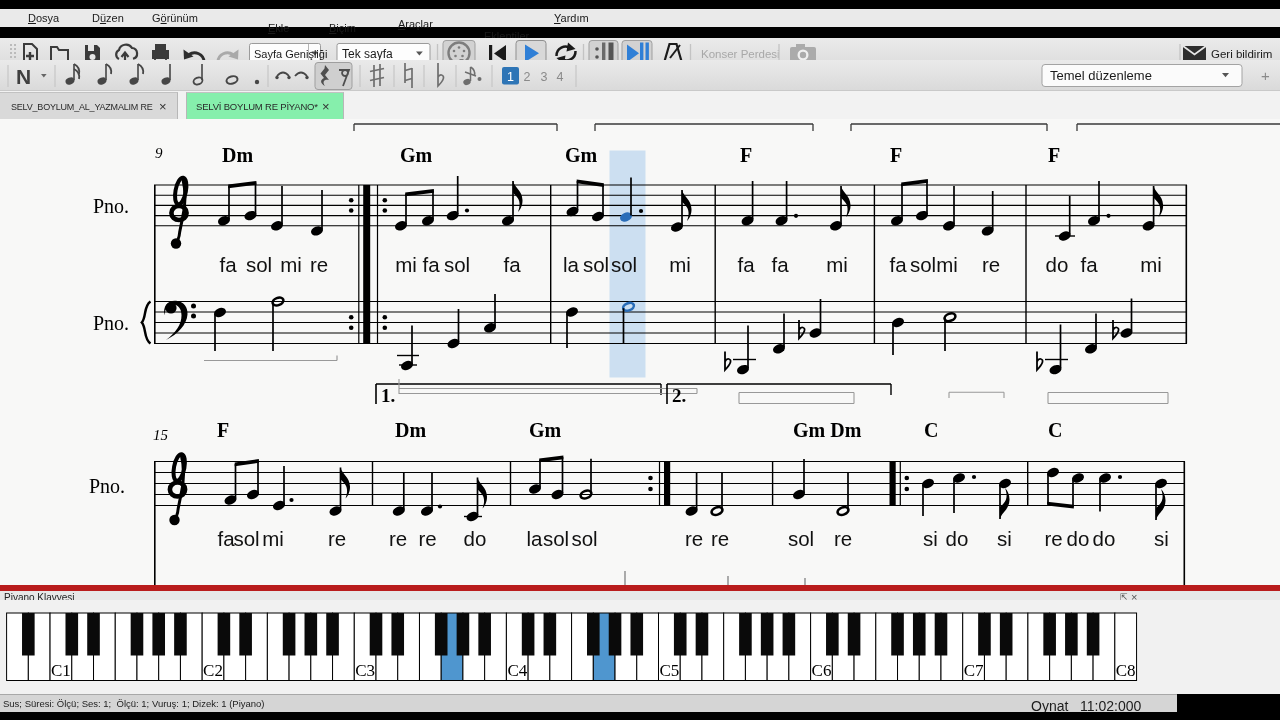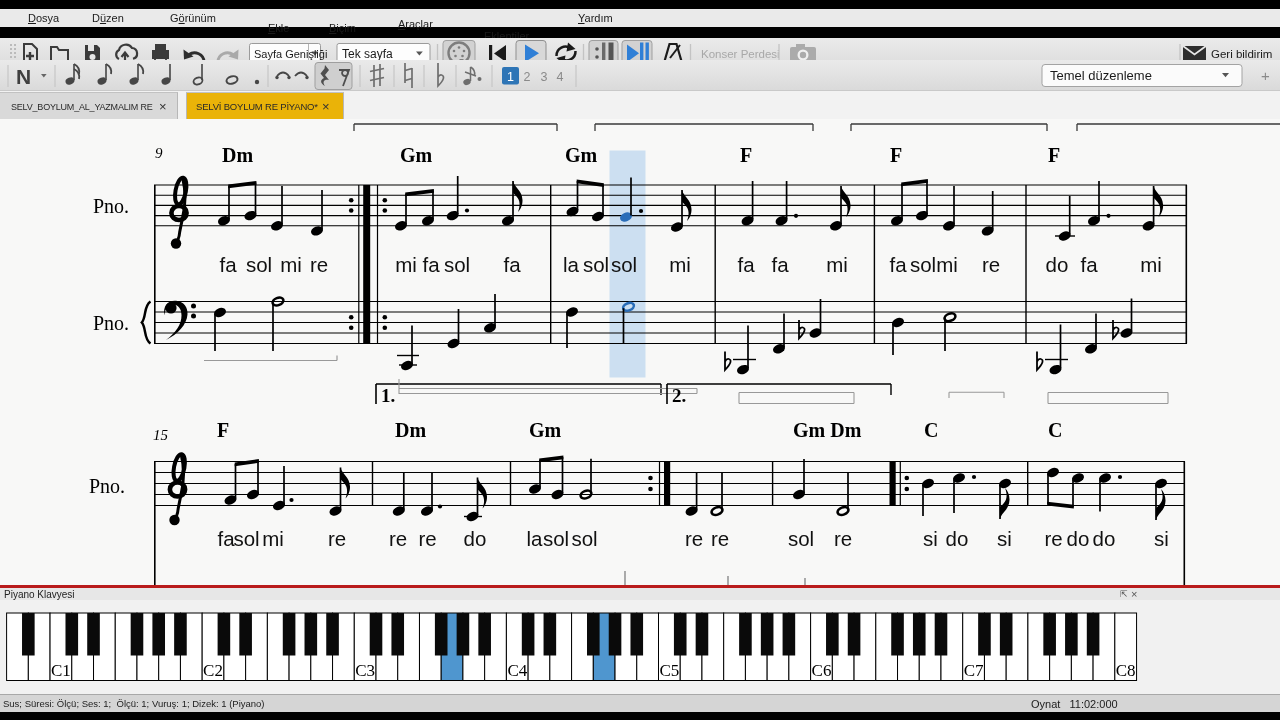--- a/index.html
+++ b/index.html
@@ -2,35 +2,35 @@
 <html><head><meta charset="utf-8"><style>
 * { margin:0; padding:0; box-sizing:border-box; }
 body { width:1280px; height:720px; overflow:hidden; font-family:"Liberation Sans", sans-serif; background:#000; }
 .abs { position:absolute; }
 #menubar { left:0; top:9px; width:1280px; height:18px; background:#eaeaea; font-size:11px; color:#1a1a1a; }
 #toolbar1 { left:0; top:38px; width:1280px; height:33px; background:linear-gradient(#ebebeb,#dbdbdb); border-bottom:1px solid #c9c9c9; }
 #toolbar2 { left:0; top:60px; width:1280px; height:31px; background:linear-gradient(#eaeaea,#dadada); border-bottom:1px solid #c9c9c9; }
 #tabbar { left:0; top:91px; width:1280px; height:28px; background:#f2f2f2; }
 .tab { position:absolute; top:1px; height:27px; font-size:10px; color:#2a2a2a; line-height:27px; }
 #score { left:0; top:119px; width:1280px; height:466px; }
-#ptitle { left:0; top:585px; width:1280px; height:15px; background:#e7e7e7; border-top:3px solid #b91c1c; font-size:10px; color:#222; }
+#ptitle { left:0; top:585px; width:1280px; height:15px; background:#e7e7e7; border-top:6px solid #b91c1c; font-size:10px; color:#222; }
 #piano { left:0; top:600px; width:1280px; height:94px;text-decoration:underline; }
-#status { left:0; top:694px; width:1280px; height:18px; background:#d5d5d5; border-top:1px solid #a8a8a8; font-size:9.5px; color:#1c1c1c; }
+#status { left:0; top:694px; width:1177px; height:18px; background:#d5d5d5; border-top:1px solid #a8a8a8; font-size:9.5px; color:#1c1c1c; }
 #botblack { left:0; top:712px; width:1280px; height:8px; background:#000; }
 </style></head>
 <body>
 <div class="abs" id="menubar">
     <span style="position:absolute;left:28px;top:3px"><u>D</u>osya</span>
     <span style="position:absolute;left:92px;top:3px">D<u>ü</u>zen</span>
-    <span style="position:absolute;left:170px;top:3px">G<u>ö</u>rünüm</span>
+    <span style="position:absolute;left:152px;top:3px">G<u>ö</u>rünüm</span>
     <span style="position:absolute;left:268px;top:13px"><u>E</u>kle</span>
     <span style="position:absolute;left:329px;top:13px"><u>B</u>içim</span>
     <span style="position:absolute;left:398px;top:9px"><u>A</u>raçlar</span>
     <span style="position:absolute;left:484px;top:21px"><u>E</u>klentiler</span>
-    <span style="position:absolute;left:578px;top:3px"><u>Y</u>ardım</span>
+    <span style="position:absolute;left:554px;top:3px"><u>Y</u>ardım</span>
   </div>
 <div class="abs" id="toolbar1"><svg width="1280" height="33" viewBox="0 0 1280 33">
       <g transform="translate(0,-27)">
         <path d="M 24,33 h 8 l 5,5 v 15 h -13 z" fill="none" stroke="#3b3b3b" stroke-width="2"></path>
         <path d="M 26,45 h 8 M 30,41 v 8" stroke="#3b3b3b" stroke-width="2.4"></path>
         <path d="M 51,36 h 6 l 2,3 h 9 v 14 h -17 z" fill="none" stroke="#3b3b3b" stroke-width="2"></path>
         <path d="M 85,34 h 12 l 3,3 v 16 h -15 z" fill="#3b3b3b"></path>
         <rect x="88" y="34" width="6" height="6" fill="#e6e6e6"></rect>
         <circle cx="92.5" cy="46" r="3" fill="#e6e6e6"></circle>
         <path d="M 119,48 a 5,5 0 0 1 0,-9 a 7,6.5 0 0 1 13,-2 a 5.5,5.5 0 0 1 1,10.8" fill="none" stroke="#3b3b3b" stroke-width="2.2"></path>
@@ -157,21 +157,21 @@
         <line x1="424" y1="65" x2="424" y2="87" stroke="#c6c6c6" stroke-width="1.2"></line>
         <line x1="456" y1="65" x2="456" y2="87" stroke="#c6c6c6" stroke-width="1.2"></line>
         <line x1="492" y1="65" x2="492" y2="87" stroke="#c6c6c6" stroke-width="1.2"></line>
         <line x1="576" y1="65" x2="576" y2="87" stroke="#c6c6c6" stroke-width="1.2"></line>
       </g>
     </svg>
   </div>
 <div class="abs" id="tabbar">
   <div class="tab" style="left:0;width:178px;background:#d9d9d9;border-right:1px solid #b7b7b7;border-top:1px solid #c2c2c2">
     <span style="margin-left:11px;letter-spacing:-0.2px;font-size:9px">SELV_BOYLUM_AL_YAZMALIM RE</span><span style="position:absolute;left:159px;color:#333;font-size:13px">×</span></div>
-  <div class="tab" style="left:186px;width:158px;background:#eab308;border-left:1px solid #b7b7b7;border-right:1px solid #b7b7b7;border-top:1px solid #c2c2c2">
+  <div class="tab" style="left:186px;width:158px;background:#86efac;border-left:1px solid #b7b7b7;border-right:1px solid #b7b7b7;border-top:1px solid #c2c2c2">
     <span style="margin-left:9px;letter-spacing:-0.2px;font-size:9.5px">SELVİ BOYLUM RE PİYANO*</span><span style="position:absolute;left:135px;color:#333;font-size:13px">×</span></div>
 </div>
 <div class="abs" id="score"><svg width="1280" height="466" viewBox="0 0 1280 466">
       <rect x="0" y="0" width="1280" height="466" fill="#f8f8f7"></rect>
       <rect x="609.5" y="31.5" width="36" height="227" fill="#ccdff1"></rect>
       <line x1="354.0" y1="5.0" x2="557.0" y2="5.0" stroke="#3a3a3a" stroke-width="1.3"></line>
       <line x1="354.0" y1="5.0" x2="354.0" y2="12.0" stroke="#3a3a3a" stroke-width="1.3"></line>
       <line x1="557.0" y1="5.0" x2="557.0" y2="12.0" stroke="#3a3a3a" stroke-width="1.3"></line>
       <line x1="595.0" y1="5.0" x2="813.0" y2="5.0" stroke="#3a3a3a" stroke-width="1.3"></line>
       <line x1="595.0" y1="5.0" x2="595.0" y2="12.0" stroke="#3a3a3a" stroke-width="1.3"></line>
@@ -584,14 +584,14 @@
       <text x="213.0" y="75.5" font-family="&quot;Liberation Serif&quot;, serif" font-size="17" text-anchor="middle" fill="#000">C2</text>
       <text x="365.1" y="75.5" font-family="&quot;Liberation Serif&quot;, serif" font-size="17" text-anchor="middle" fill="#000">C3</text>
       <text x="517.3" y="75.5" font-family="&quot;Liberation Serif&quot;, serif" font-size="17" text-anchor="middle" fill="#000">C4</text>
       <text x="669.4" y="75.5" font-family="&quot;Liberation Serif&quot;, serif" font-size="17" text-anchor="middle" fill="#000">C5</text>
       <text x="821.5" y="75.5" font-family="&quot;Liberation Serif&quot;, serif" font-size="17" text-anchor="middle" fill="#000">C6</text>
       <text x="973.6" y="75.5" font-family="&quot;Liberation Serif&quot;, serif" font-size="17" text-anchor="middle" fill="#000">C7</text>
       <text x="1125.7" y="75.5" font-family="&quot;Liberation Serif&quot;, serif" font-size="17" text-anchor="middle" fill="#000">C8</text>
     </svg></div>
 <div class="abs" id="status">
     <span style="position:absolute;left:3px;top:3px">Sus; Süresi: Ölçü; Ses: 1; &nbsp;Ölçü: 1; Vuruş: 1; Dizek: 1 (Piyano)</span>
-  <span style="position:absolute;left:1031px;top:3px;font-size:11px">Oynat&nbsp;&nbsp; 11:02:000</span>
+  <span style="position:absolute;left:1031px;top:3px;font-size:14px">Oynat&nbsp;&nbsp; 11:02:000</span>
   </div>
 <div class="abs" id="botblack"></div>
 </body></html>

